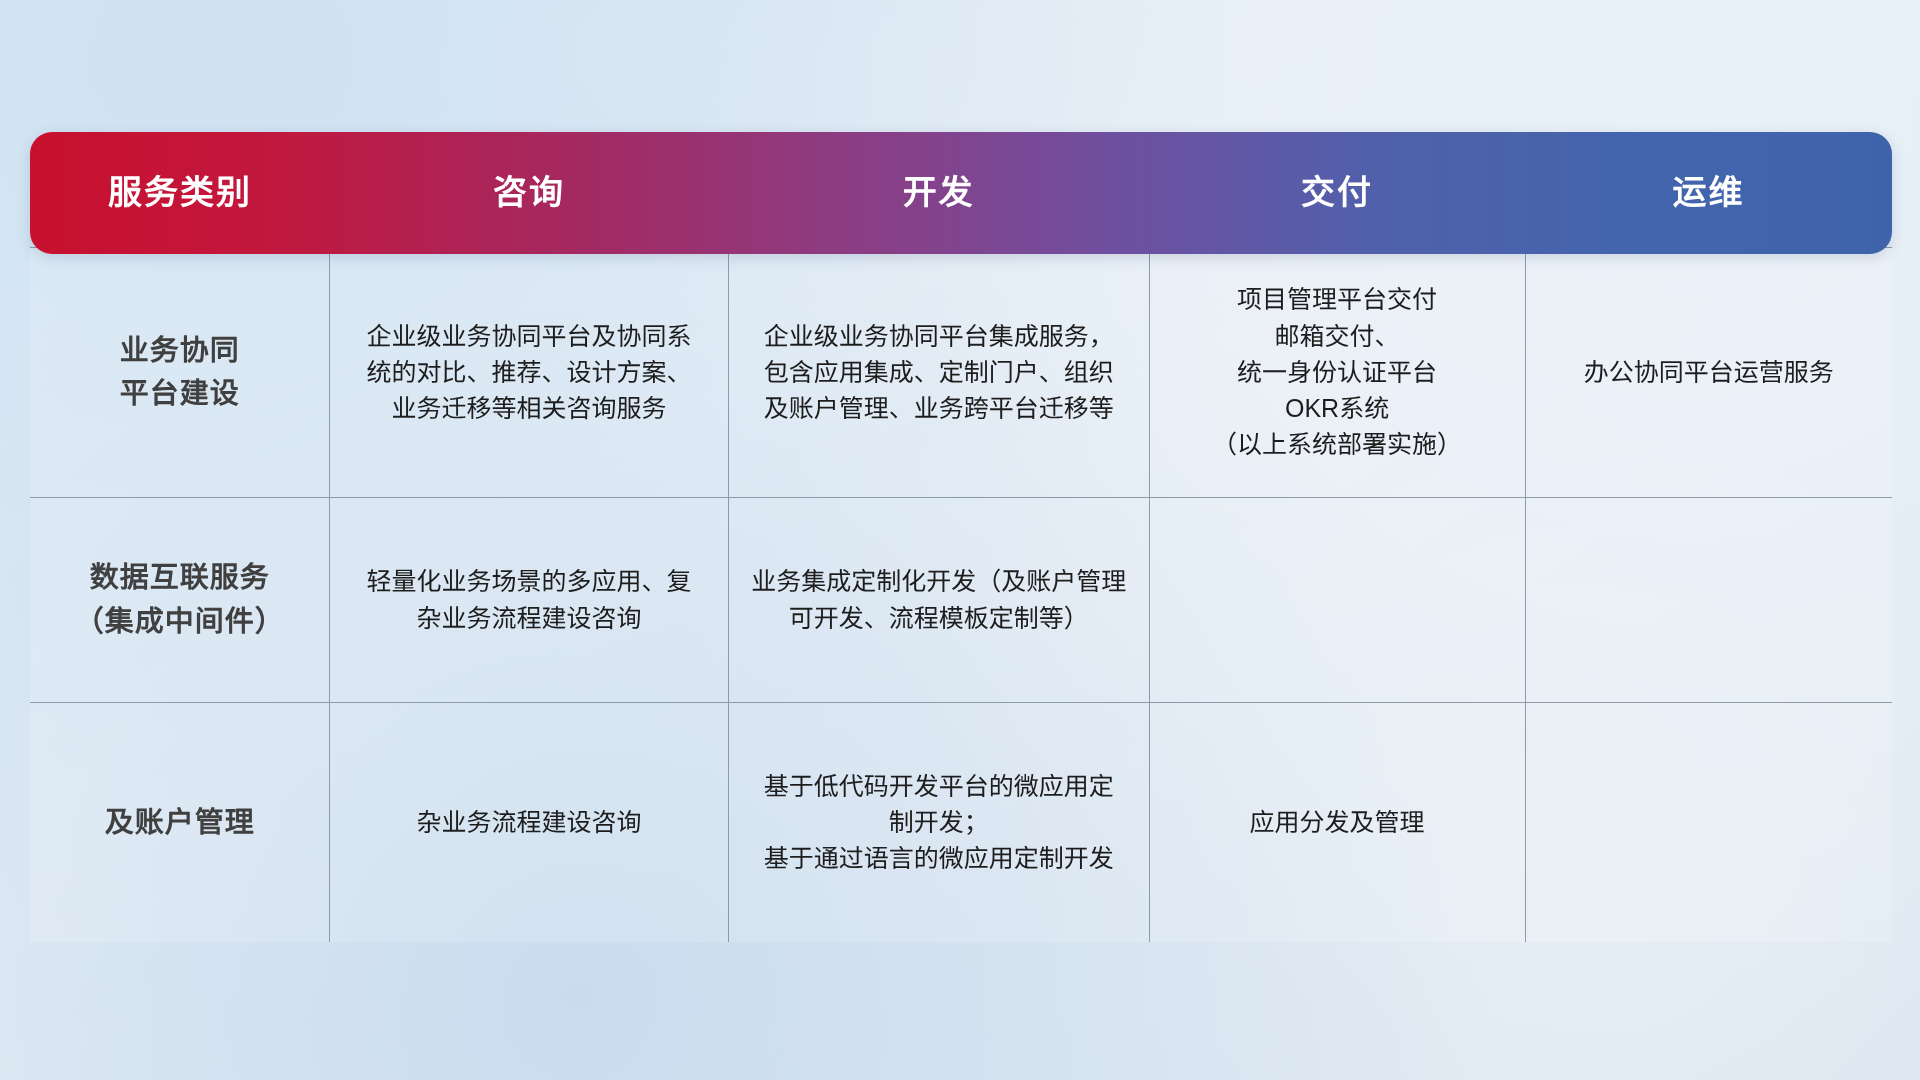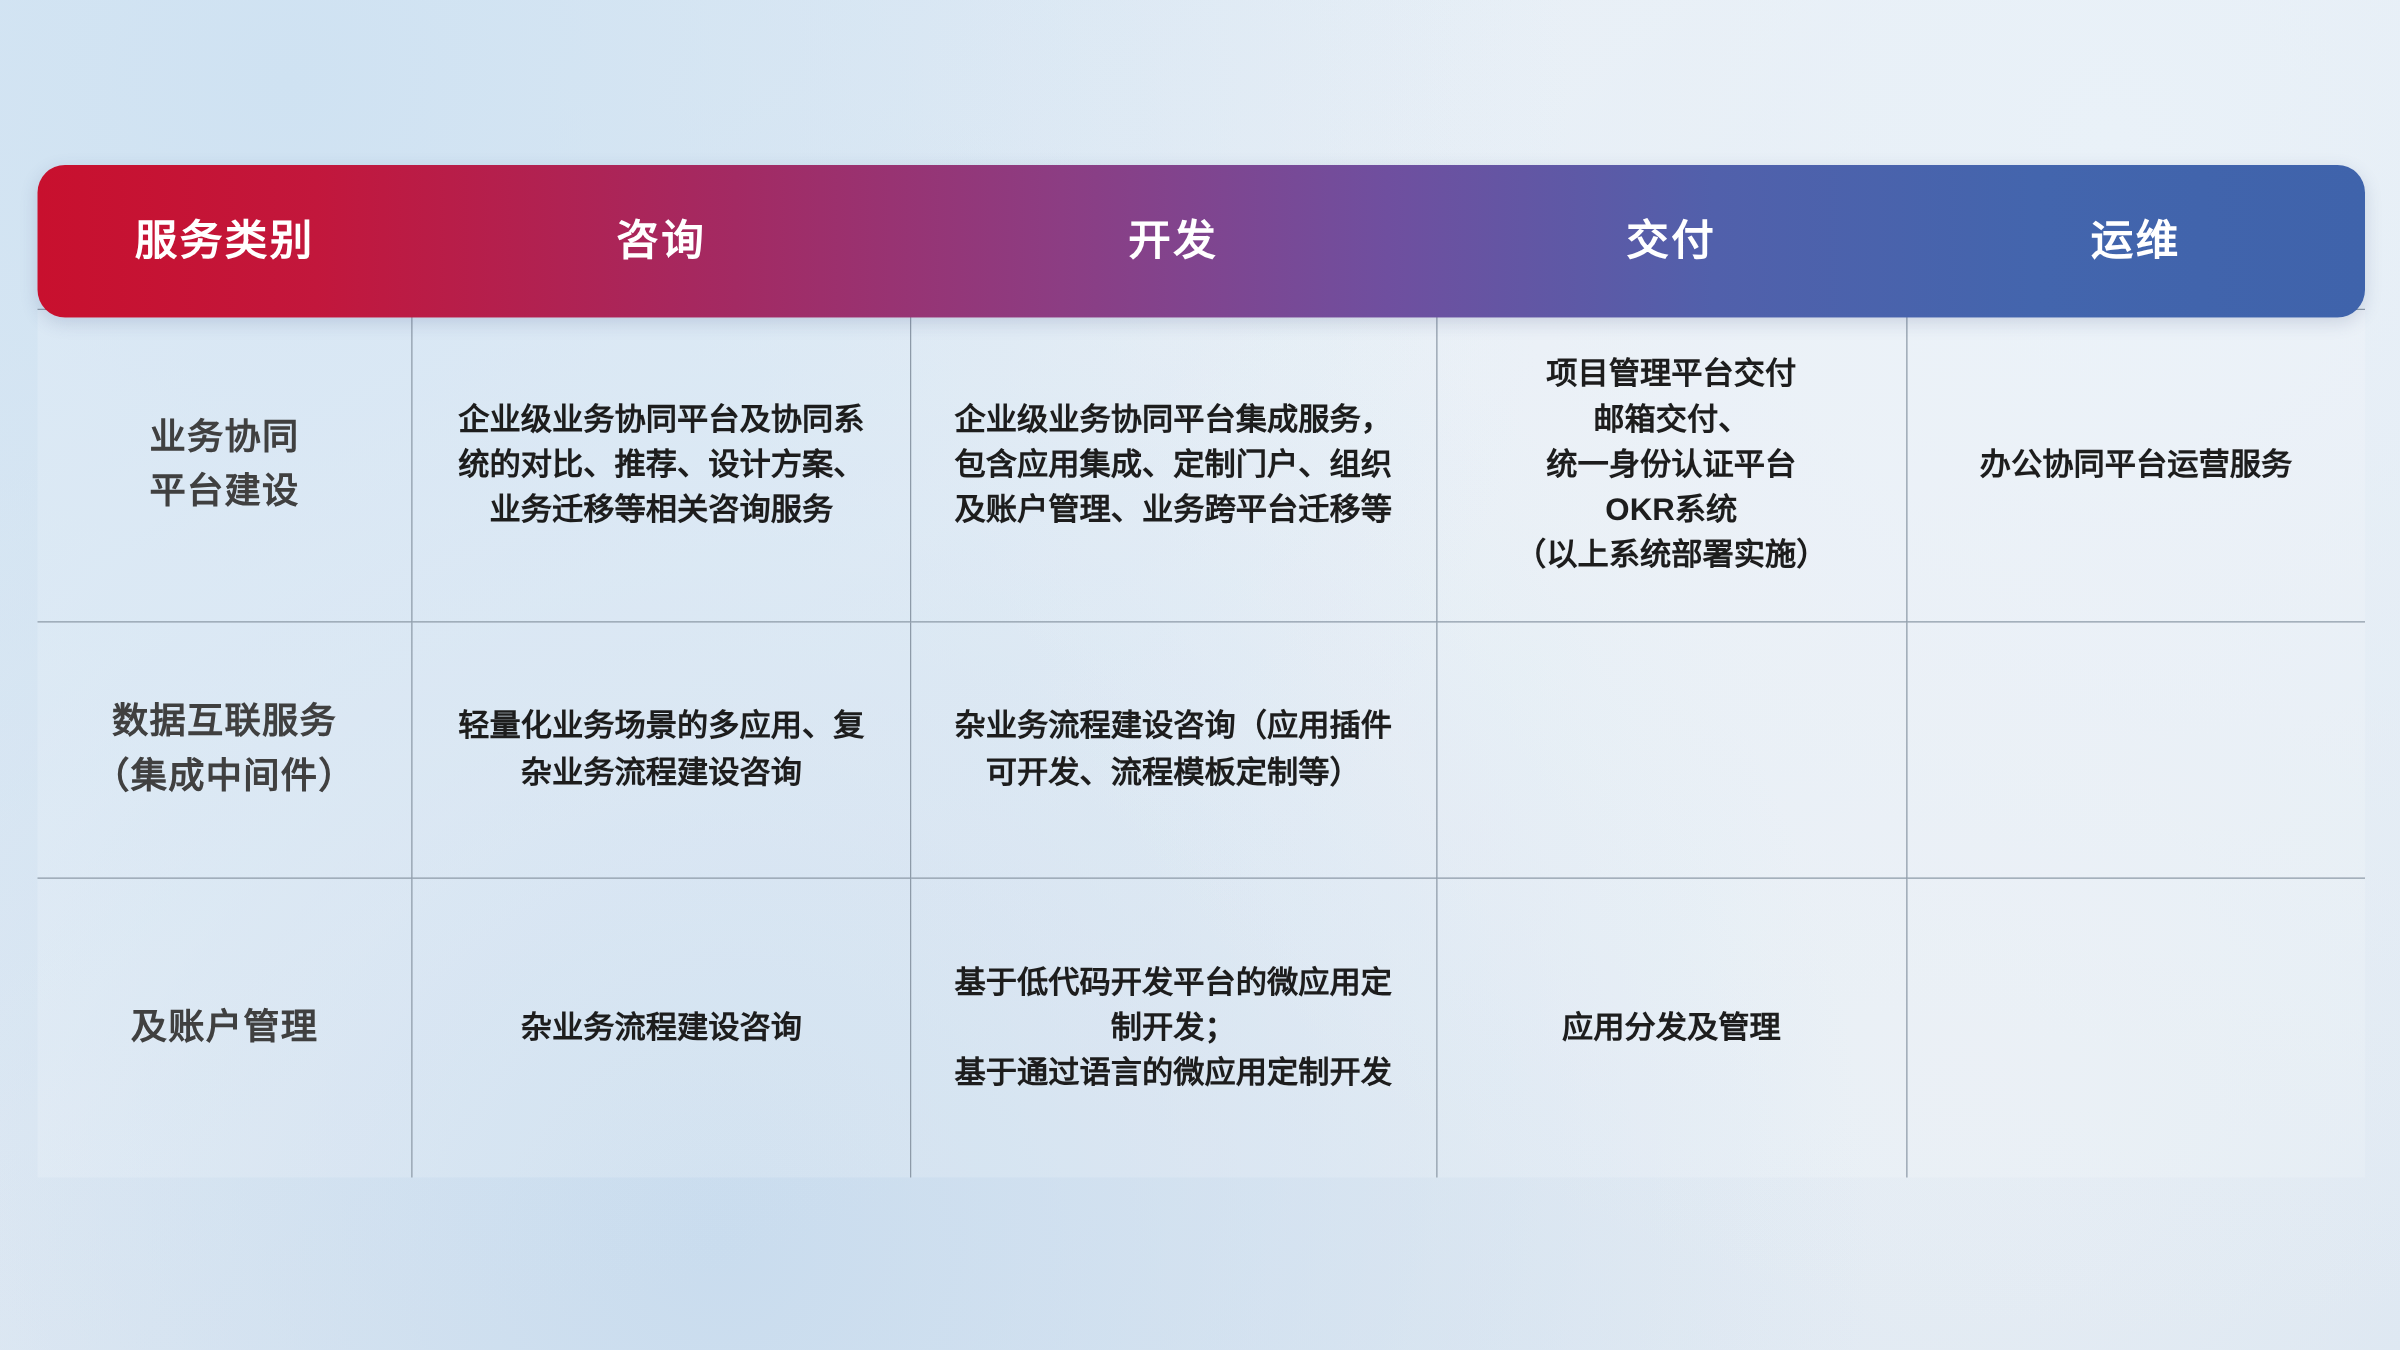--- a/index.html
+++ b/index.html
@@ -106,21 +106,20 @@
     border-left: none;
   }
 
   tbody tr.row-1 { height: 250px; }
   tbody tr.row-2 { height: 205px; }
   tbody tr.row-3 { height: 240px; }
 
   .cell-text {
     display: block;
     white-space: pre-line;
-    font-weight: bold;
   }
   .cell-text:empty { display: none; }
 </style>
 </head>
 <body>
 
 <div class="page">
 
   <div class="header-bg"></div>
 
@@ -175,21 +174,21 @@
         <tr class="row-2">
           <td class="cat">
             <span class="cell-text">数据互联服务
 （集成中间件）</span>
           </td>
           <td>
             <span class="cell-text">轻量化业务场景的多应用、复
 杂业务流程建设咨询</span>
           </td>
           <td>
-            <span class="cell-text">杂业务流程建设咨询（应用插件
+            <span class="cell-text">业务集成定制化开发（及账户管理
 可开发、流程模板定制等）</span>
           </td>
           <td>
             
           </td>
           <td>
             
           </td>
         </tr>
 

